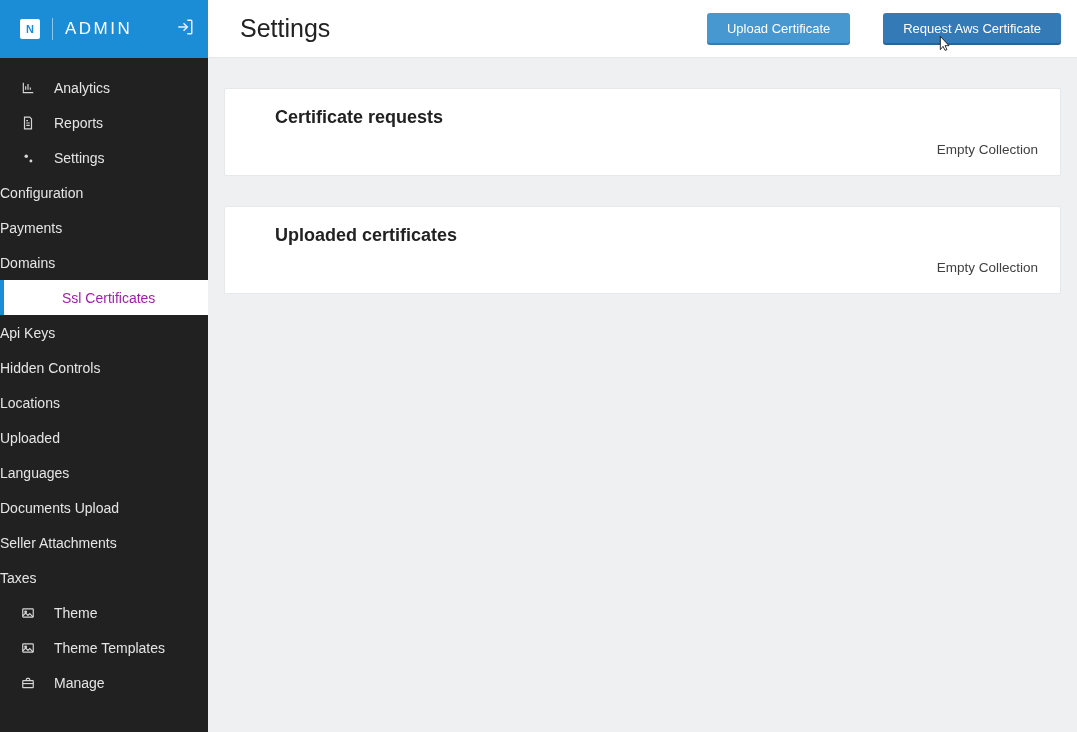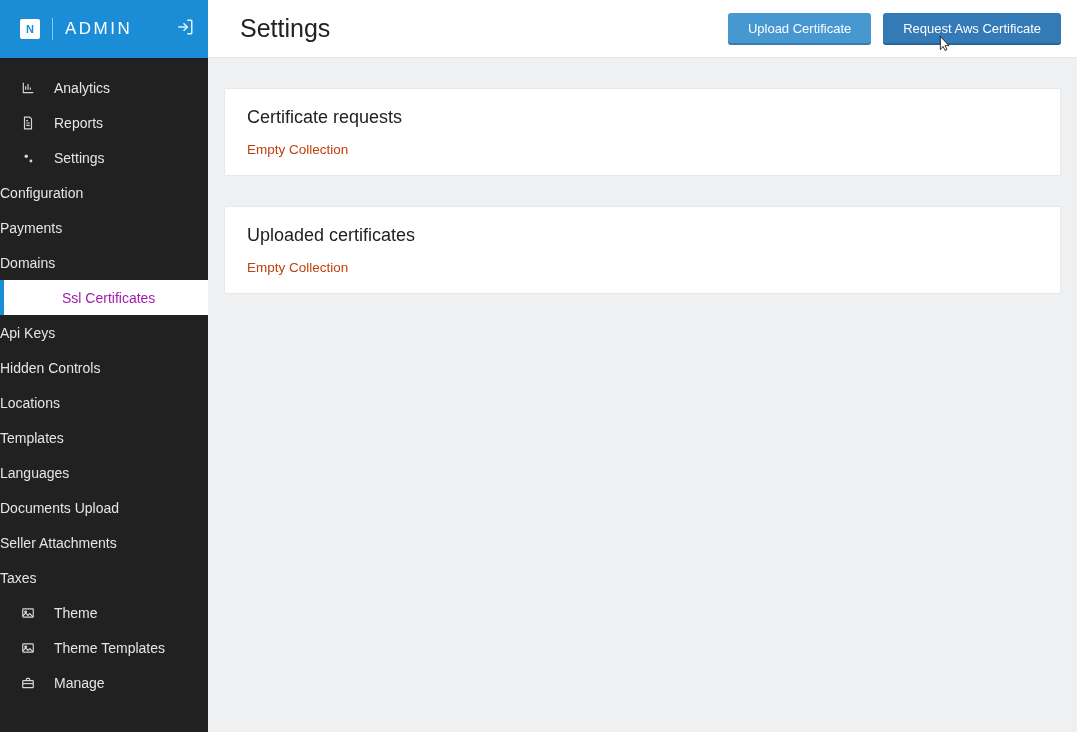--- a/index.html
+++ b/index.html
@@ -112,44 +112,47 @@
       padding: 0 20px;
       background: #4797d1;
       color: #fff;
       border: none;
       border-radius: 3px;
       font-size: 13px;
       cursor: pointer;
       display: flex;
       align-items: center;
       box-shadow: inset 0 -2px 0 rgba(0,0,0,0.18);
+      margin-left: 21px;
     }
     .btn.alt { background: #337ab7; }
 
     .content {
       padding: 30px 16px;
       display: flex;
       flex-direction: column;
       gap: 30px;
     }
     .card {
       background: #fff;
       border: 1px solid #e6e8ea;
       border-radius: 2px;
       padding: 18px 22px;
     }
     .card h2 {
       font-size: 18px;
-      font-weight: 400;
+      font-weight: 700;
       color: #222;
       margin-bottom: 14px;
+      margin-left: 28px;
     }
     .card .empty {
       font-size: 13.5px;
-      color: #c2410c;
+      color: #404040;
+      text-align: right;
     }
     .cursor-pointer {
       position: absolute;
       left: 935px;
       top: 35px;
       pointer-events: none;
       font-size: 14px;
       color: #000;
     }
   </style>
@@ -220,21 +223,21 @@
       <div class="nav-subitem">
           <span>Api Keys</span>
         </div>
       <div class="nav-subitem">
           <span>Hidden Controls</span>
         </div>
       <div class="nav-subitem">
           <span>Locations</span>
         </div>
       <div class="nav-subitem">
-          <span>Templates</span>
+          <span>Uploaded</span>
         </div>
       <div class="nav-subitem">
           <span>Languages</span>
         </div>
       <div class="nav-subitem">
           <span>Documents Upload</span>
         </div>
       <div class="nav-subitem">
           <span>Seller Attachments</span>
         </div>

